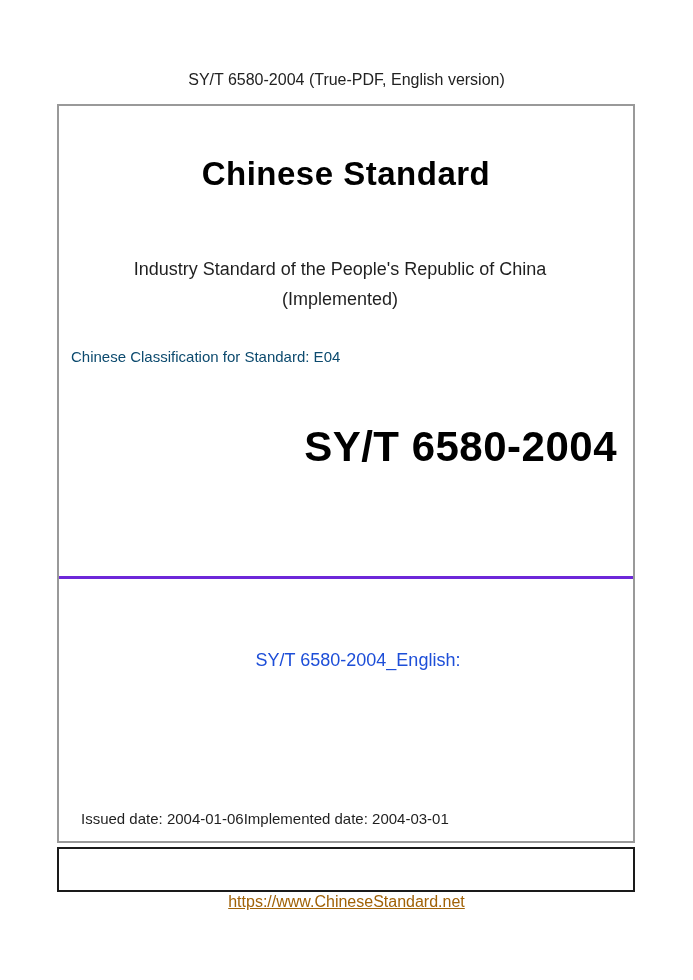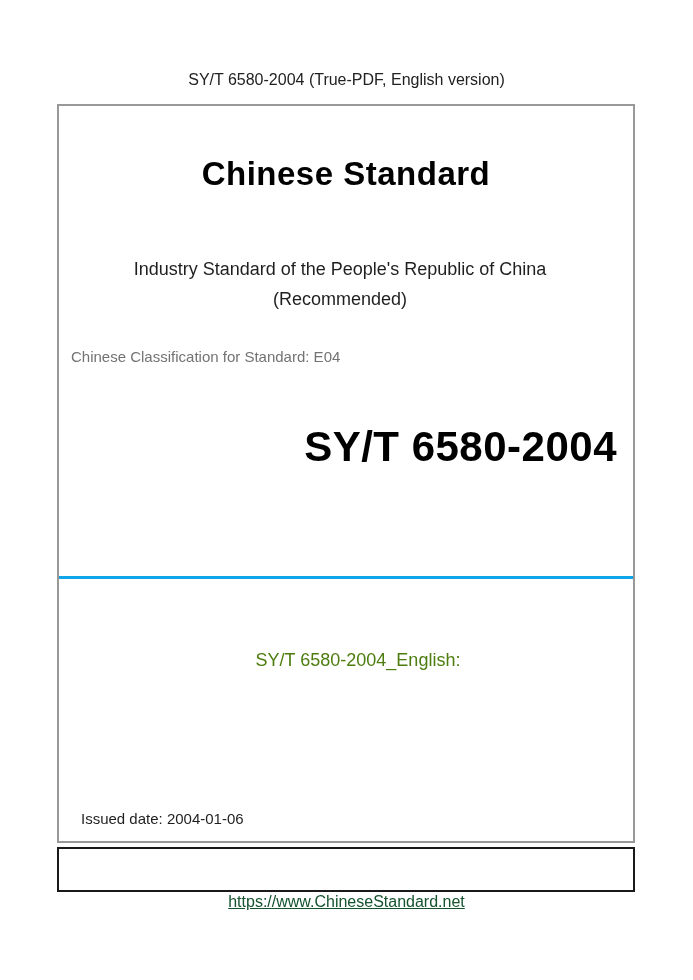--- a/index.html
+++ b/index.html
@@ -24,21 +24,21 @@
     position: absolute;
     left: 57px; top: 104px;
     width: 578px; height: 739px;
     border: 2px solid #999999;
     box-sizing: border-box;
     background: #ffffff;
   }
   .section-top {
     position: relative;
     height: 470px;
-    border-bottom: 3px solid #0ea5e9;
+    border-bottom: 3px solid #6d28d9;
     box-sizing: content-box;
     text-decoration: underline;
   }
   .brand-title {
     position: absolute;
     top: 51px; left: 0; right: 0;
     text-align: center;
     font-size: 33px;
     font-weight: bold;
     line-height: 1;
@@ -59,39 +59,39 @@
     text-align: center;
     font-size: 18px;
     line-height: 30px;
     color: #1f1f1f;
   }
   .classification {
     position: absolute;
     top: 243px; left: 12px;
     font-size: 15px;
     line-height: 16px;
-    color: #737373;
+    color: #0c4a6e;
   }
   .standard-code {
     position: absolute;
     top: 320px; right: 16px;
     font-size: 42px;
     font-weight: bold;
     line-height: 1;
     color: #000000;
     letter-spacing: 0.5px;
   }
   .section-bottom { position: relative; height: 266px; }
   .title-block {
     position: absolute;
     top: 540px; left: 0; right: 0;
     text-align: center;
     font-size: 18px;
     line-height: 29px;
-    color: #4d7c0f;
+    color: #1d4ed8;
     white-space: nowrap;
     margin-left: 24px;
   }
   .dates-row {
     position: absolute;
     top: 705px; left: 22px; right: 16px;
     display: flex;
     justify-content: flex-start;
     font-size: 15px;
     line-height: 16px;
@@ -106,52 +106,53 @@
     background: #ffffff;
   }
   .doc-footer {
     position: absolute;
     top: 892px; left: 0; right: 0;
     text-align: center;
     font-size: 16px;
     line-height: 19px;
   }
   .doc-footer a {
-    color: #14532d;
+    color: #a16207;
     text-decoration: underline;
   }
   .line { display: block; }
 </style>
 </head>
 <body>
 
 <div class="page">
 
   <div class="doc-header">SY/T 6580-2004 (True-PDF, English version)</div>
 
   <div class="main-box">
 
     <div class="section-top">
       <div class="brand-title">Chinese Standard</div>
       <div class="org-block">
         <span class="line">Industry Standard of the People's Republic of China</span>
-        <span class="line">(Recommended)</span>
+        <span class="line">(Implemented)</span>
       </div>
       <div class="classification">Chinese Classification for Standard: E04</div>
       <div class="standard-code">SY/T 6580-2004</div>
     </div>
 
     <div class="section-bottom"></div>
 
     <div class="title-block">
       <span class="line">SY/T 6580-2004_English:</span>
     </div>
 
     <div class="dates-row">
       <span>Issued date: 2004-01-06</span>
+      <span>Implemented date: 2004-03-01</span>
     </div>
 
   </div>
 
   <div class="barcode-box"></div>
 
   <div class="doc-footer">
     <a href="#">https://www.ChineseStandard.net</a>
   </div>
 

